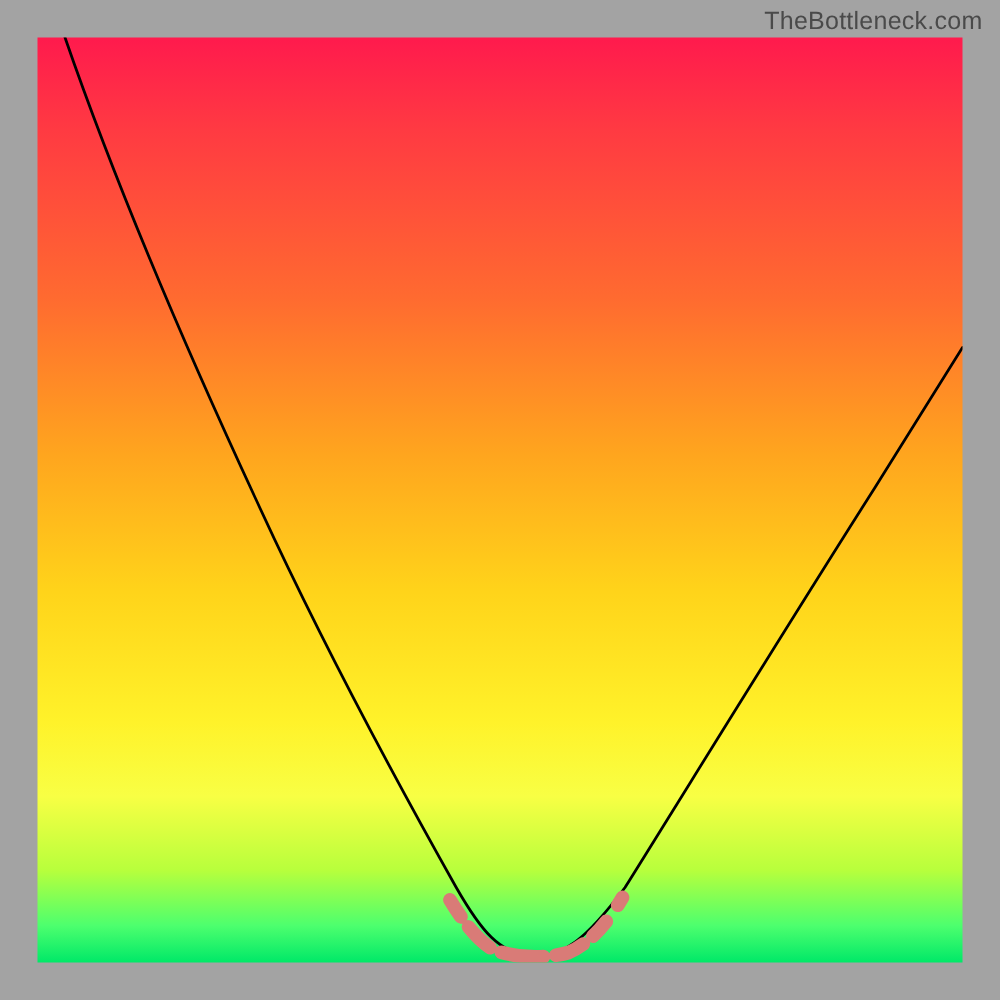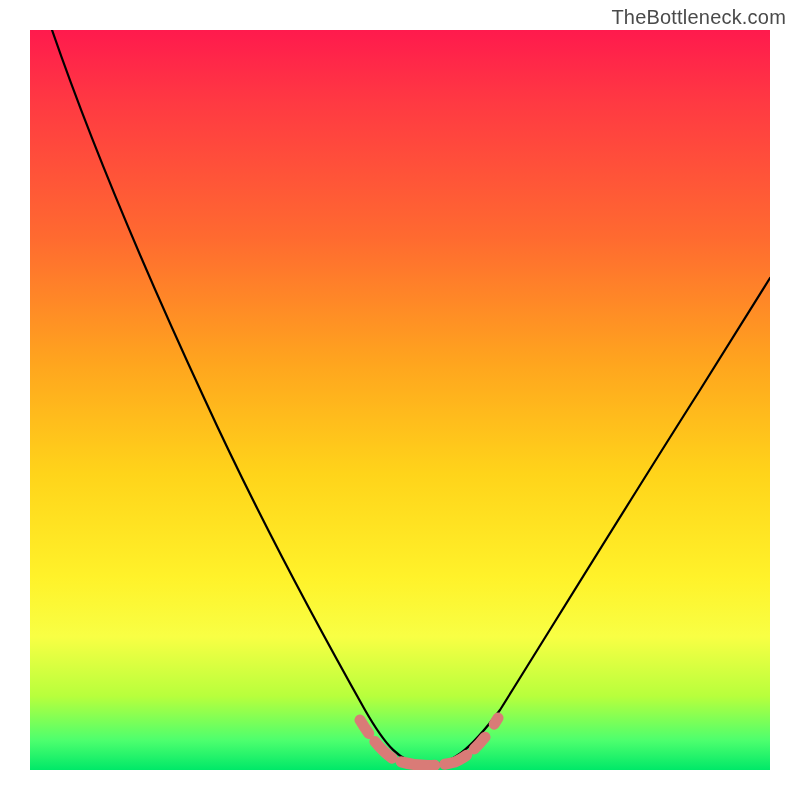--- a/index.html
+++ b/index.html
@@ -8,21 +8,21 @@
     width: 800px;
     height: 800px;
     background: #000;
     font-family: Arial, Helvetica, sans-serif;
     overflow: hidden;
   }
   .frame {
     position: relative;
     width: 800px;
     height: 800px;
-    background: #ffffff;
+    background: #a3a3a3;
   }
   .watermark {
     position: absolute;
     top: 6px;
     right: 14px;
     color: #4a4a4a;
     font-size: 20px;
     font-weight: 500;
     letter-spacing: 0.2px;
     user-select: none;

